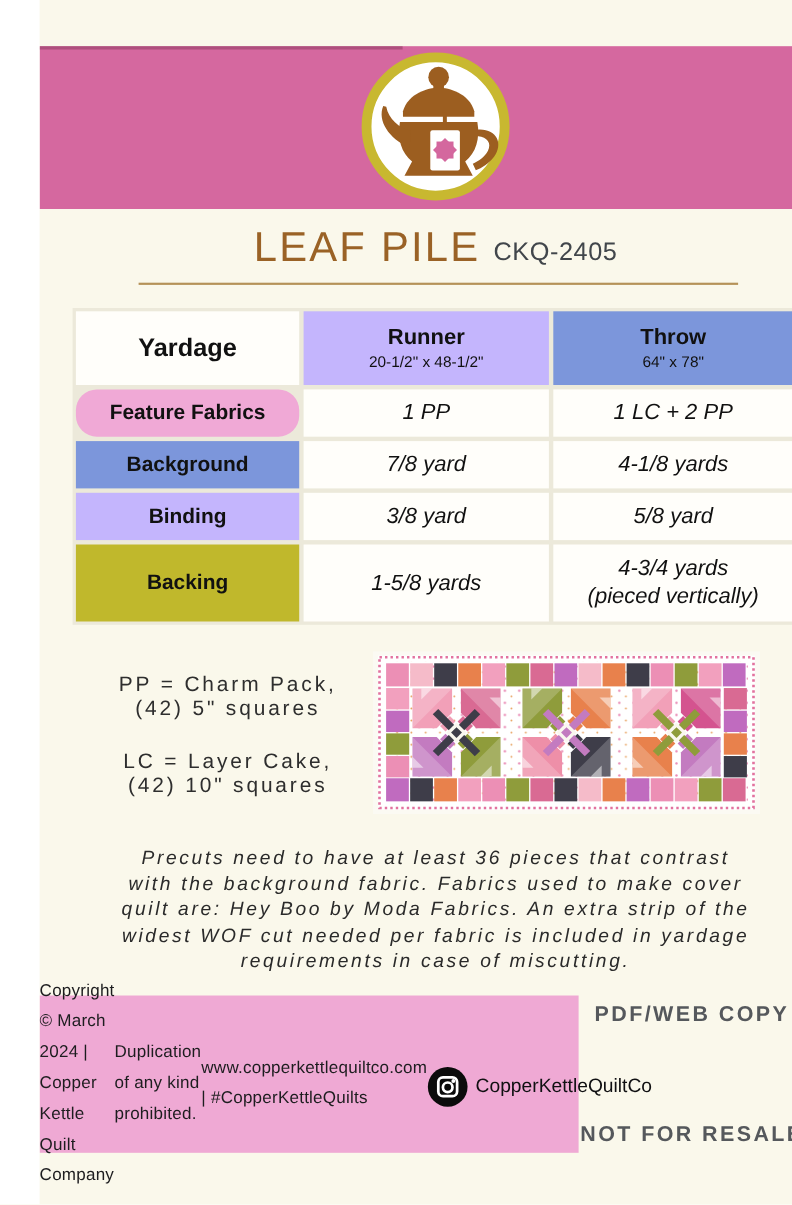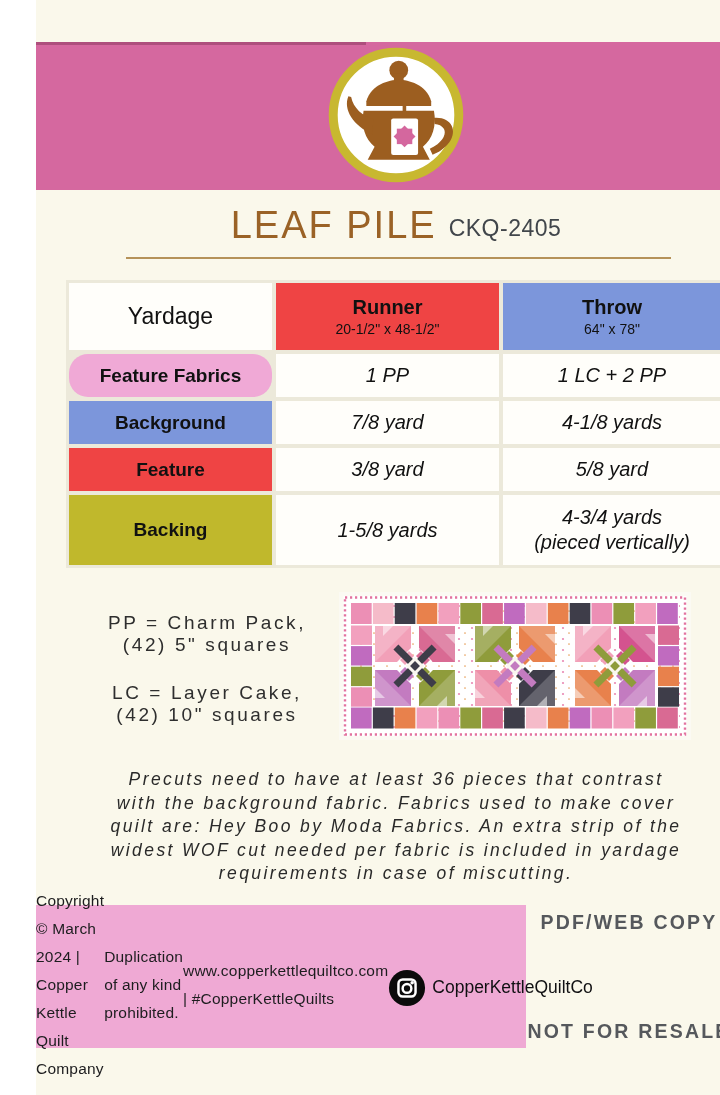--- a/index.html
+++ b/index.html
@@ -23,25 +23,25 @@
   .rule{position:absolute; left:90px; top:257px; width:545px; height:2px; background:#A8803F; opacity:.85;}
   
   .table{
     position:absolute; left:30px; top:280px; width:658px;
     background:#ECE9DA; padding:3px;
     display:grid; grid-template-columns:203px 223px 218px;
     grid-template-rows:67px 43px 43px 43px 70px; gap:4px;
   }
   .cell{display:flex; flex-direction:column; align-items:center; justify-content:center; text-align:center;}
   .cell.white{background:#FFFEFA;}
-  .cell.orange{background:#ef4444;}
+  .cell.orange{background:#c4b5fd;}
   .cell.blue{background:#7C96DB;}
   .cell.pink{background:#F0A9D6;border-radius:19px;}
   .cell.olive{background:#C0B82C;}
-  .h-yardage{font-size:23px; font-weight:normal;}
+  .h-yardage{font-size:23px; font-weight:bold;}
   .h1{font-size:20px; font-weight:bold; line-height:22px;}
   .h2{font-size:14px; margin-top:3px;}
   .rowlab{font-size:19px; font-weight:bold;}
   .val{font-size:20px; line-height:25px;font-style:italic;}
   
   .legend{position:absolute; left:40px; top:612px; width:262px; text-align:center;
     font-size:19px; letter-spacing:2.6px; color:#2E2E2E; line-height:22px;}
   .legend .grp2{margin-top:26px;}
   .quilt{position:absolute; left:303px; top:592px; width:352px; height:148px;}
   
@@ -121,21 +121,21 @@
       <div class="rowlab">Background</div>
     </div>
     <div class="cell white">
       <div class="val">7/8 yard</div>
     </div>
     <div class="cell white">
       <div class="val">4-1/8 yards</div>
     </div>
 
     <div class="cell orange">
-      <div class="rowlab">Feature</div>
+      <div class="rowlab">Binding</div>
     </div>
     <div class="cell white">
       <div class="val">3/8 yard</div>
     </div>
     <div class="cell white">
       <div class="val">5/8 yard</div>
     </div>
 
     <div class="cell olive">
       <div class="rowlab">Backing</div>

